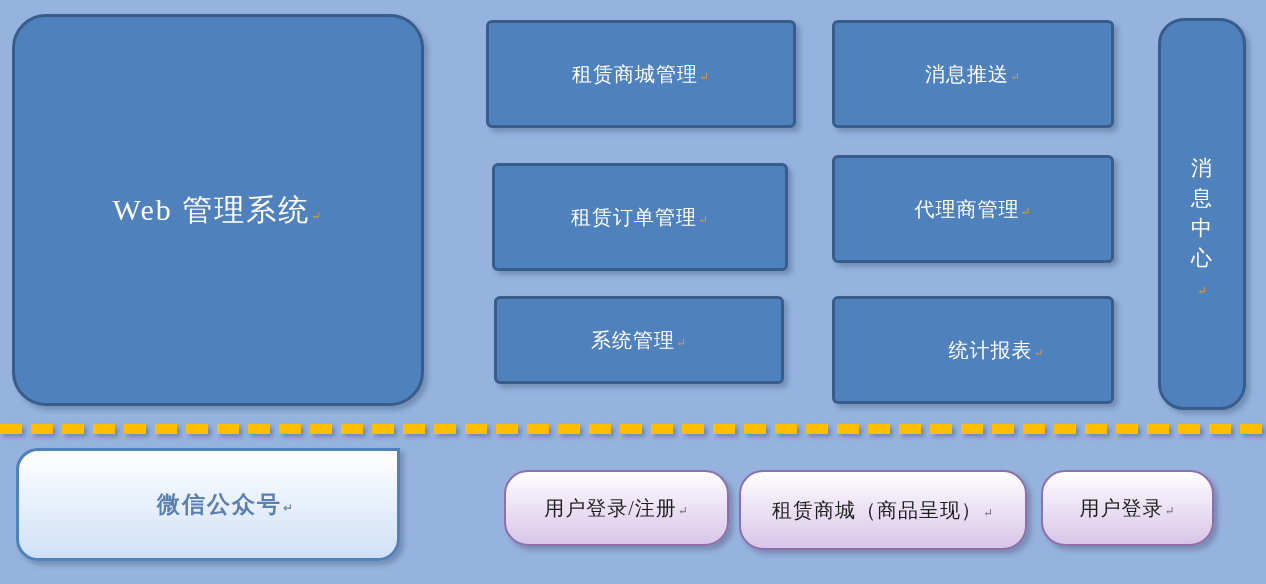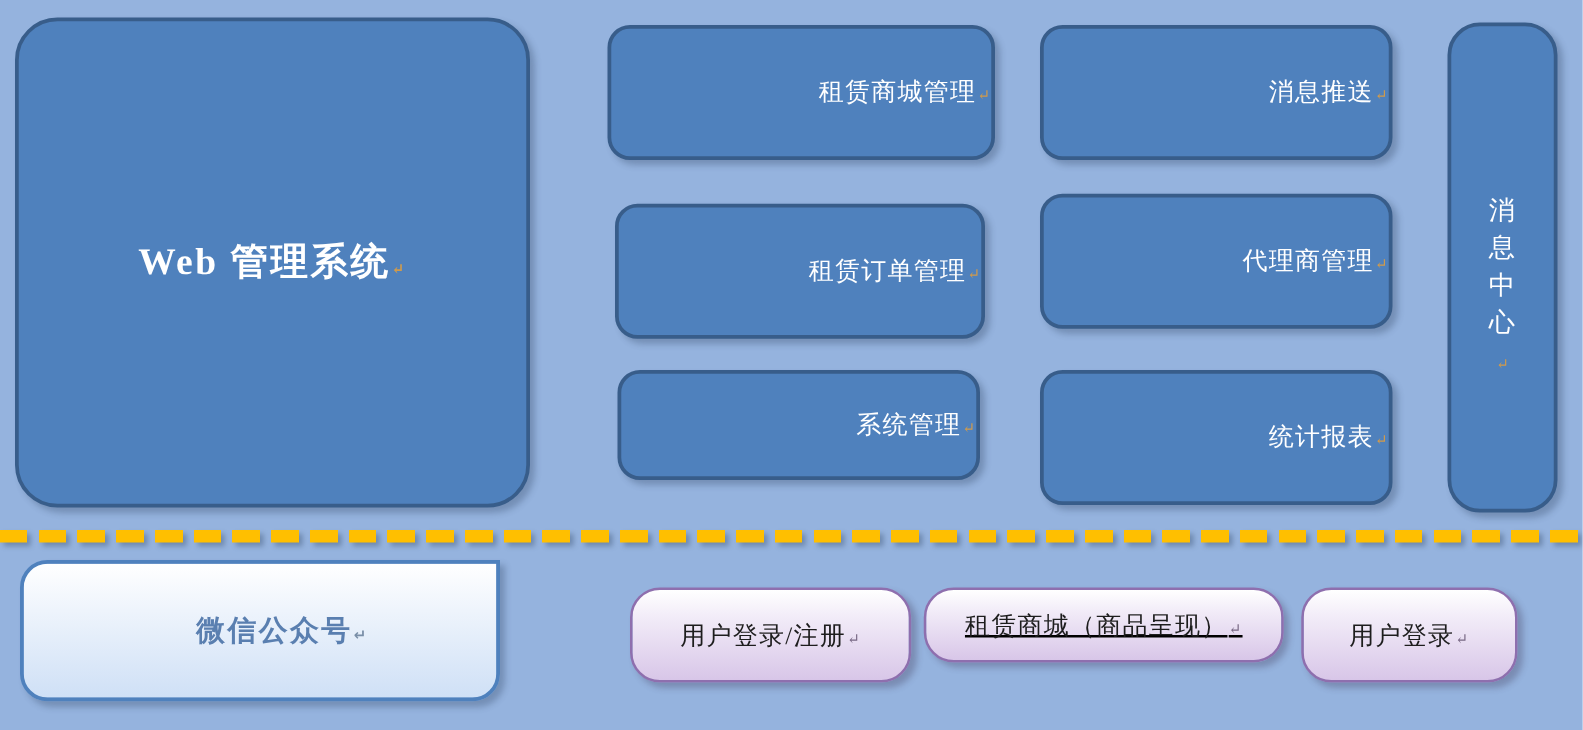--- a/index.html
+++ b/index.html
@@ -44,28 +44,27 @@
   
   #web-system {
     left: 12px;
     top: 14px;
     width: 412px;
     height: 392px;
     border-radius: 34px;
   }
   #web-system .label {
     font-size: 30px;
-    font-weight: bold;
+    font-weight: normal;
     letter-spacing: 2px;
   }
 
   
   .module {
-    border-radius: 18px;
-    justify-content: flex-end;
+    border-radius: 6px;
   }
   #mod-0 { left: 486px; top: 20px;  width: 310px; height: 108px; }
   #mod-1 { left: 832px; top: 20px;  width: 282px; height: 108px; }
   #mod-2 { left: 492px; top: 163px; width: 296px; height: 108px; }
   #mod-3 { left: 832px; top: 155px; width: 282px; height: 108px; }
   #mod-4 { left: 494px; top: 296px; width: 290px; height: 88px; }
   #mod-5 { left: 832px; top: 296px; width: 282px; height: 108px; padding-left: 47px; }
 
   
   #message-center {
@@ -148,21 +147,21 @@
     justify-content: center;
     box-shadow: 4px 4px 5px rgba(60, 50, 80, 0.30);
   }
   .feature .label {
     font-size: 20px;
     color: #1d1d1d;
     letter-spacing: 1px;
     white-space: nowrap;
   }
   #feat-0 { left: 504px;  top: 470px; width: 225px; height: 76px; }
-  #feat-1 { left: 739px;  top: 470px; width: 288px; height: 60px; text-decoration: underline; }
+  #feat-1 { left: 739px;  top: 470px; width: 288px; height: 80px; }
   #feat-2 { left: 1041px; top: 470px; width: 173px; height: 76px; }
 </style>
 </head>
 <body>
 
 <div id="diagram">
 
   <div class="blue-box" id="web-system">
     <div class="label">
       <span>Web 管理系统</span><span class="pilcrow">↵</span>

